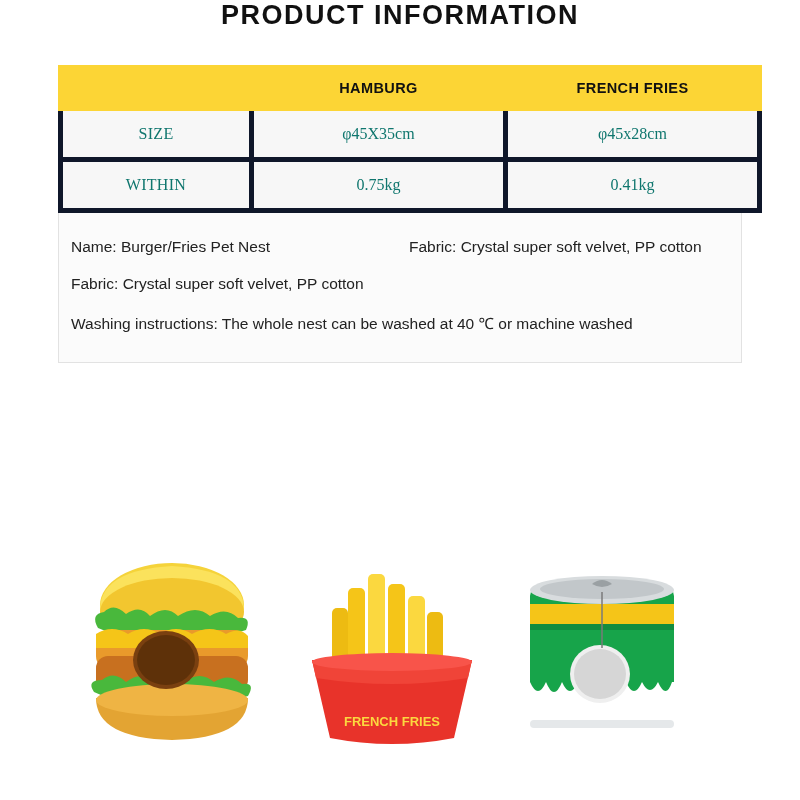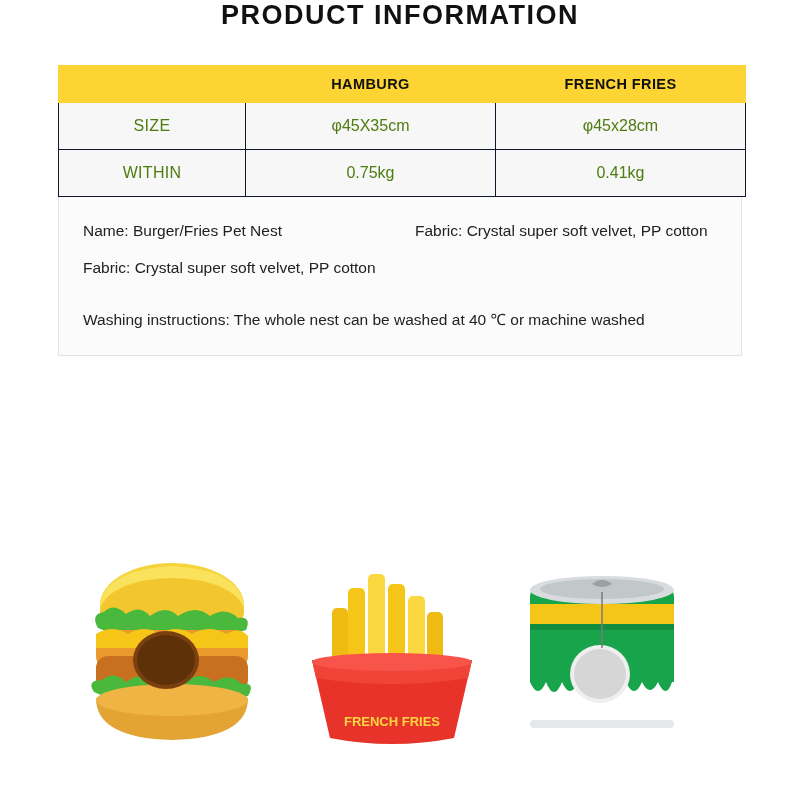--- a/index.html
+++ b/index.html
@@ -32,21 +32,21 @@
   
   .table-wrap {
     margin: 34px 58px 0 58px;
   }
   table.spec {
     width: 684px;
     border-collapse: collapse;
     table-layout: fixed;
   }
   table.spec td, table.spec th {
-    border: 1px solid #0f172a;
+    border: 5px solid #0f172a;
     padding: 0;
     text-align: center;
     vertical-align: middle;
     font-size: 15px;
     font-weight: bold;
   }
   table.spec thead th {
     background: #FCD535;
     border-color: #FCD535;
     height: 36px;
@@ -55,23 +55,24 @@
     color: #111;
   }
   thead th.blank {
     background: #FCD535;
   }
   table.spec tbody tr {
     background: #f7f7f7;
   }
   table.spec tbody td {
     height: 46px;
-    color: #4d7c0f;
+    color: #0f766e;
     font-size: 16px;
     font-weight: normal;
+    font-family: Liberation Serif, serif;
   }
   td.rowlabel {
     font-weight: bold;
     font-size: 15px;
     letter-spacing: 0.3px;
   }
   td.two-line {
     line-height: 1.25;
     font-weight: bold;
     font-size: 15px;
@@ -84,41 +85,41 @@
   .col-b { width: 249px; }
 
   
   .details {
     margin: 0 58px;
     width: 684px;
     box-sizing: border-box;
     border: 1px solid #e2e2e2;
     border-top: none;
     background: #fbfbfb;
-    padding: 22px 24px 24px 24px;
+    padding: 22px 24px 24px 12px;
     min-height: 150px;
   }
   .details-cols {
     display: flex;
     gap: 30px;
   }
   .details-col {
     flex: 1;
     font-size: 15.5px;
     line-height: 1.5;
     color: #222;
   }
   .details-col p {
     margin: 0 0 14px 0;
   }
   .details-full {
     font-size: 15.5px;
     line-height: 1.5;
     color: #222;
-    margin-top: 14px;
+    margin-top: 2px;
   }
 
   
   .products {
     position: absolute;
     left: 0;
     top: 540px;
     width: 800px;
     height: 230px;
   }

